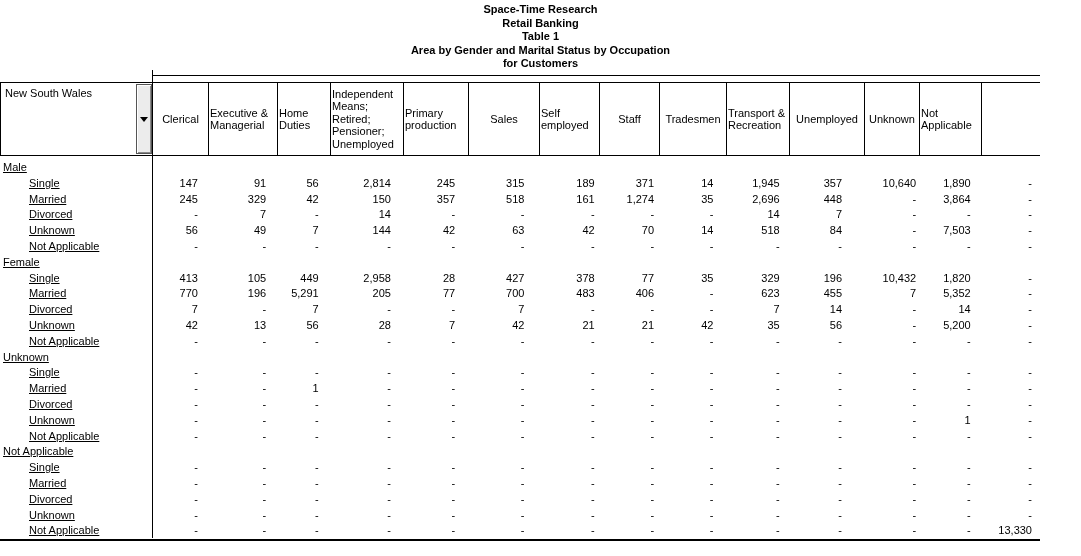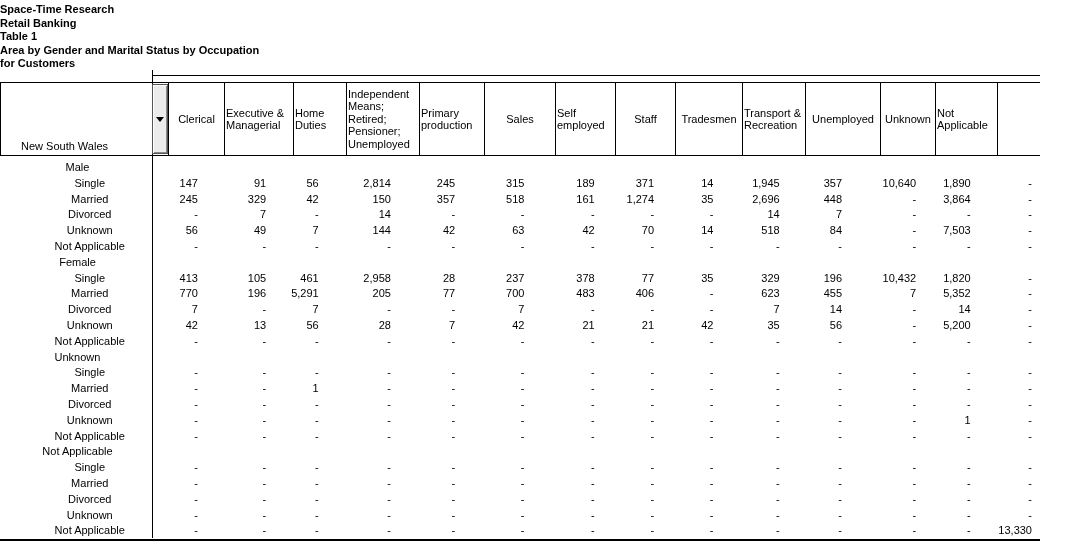--- a/index.html
+++ b/index.html
@@ -1,44 +1,44 @@
 <!DOCTYPE html>
 <html><head>
 <meta charset="utf-8">
 <style>
   html,body{margin:0;padding:0;background:#fff;}
   .screen{
     position:relative;width:1081px;height:556px;overflow:hidden;background:#fff;
     font-family:"Liberation Sans",sans-serif;font-size:11px;color:#000;
   }
   
-  .titles{position:absolute;top:3px;left:0;width:1081px;
+  .titles{position:absolute;top:3px;left:0;width:1081px;text-align:center;
           font-weight:bold;line-height:13.5px;}
   
   .table-area{position:absolute;left:0;top:82px;width:1040px;}
   .vrule{position:absolute;left:152px;top:-12px;width:1px;height:468px;background:#000;}
   .toprule{position:absolute;left:152px;top:-7px;width:888px;height:1px;background:#000;}
   .header-row{display:flex;height:72px;border-top:1px solid #000;border-bottom:1px solid #000;
               border-left:1px solid #000;box-sizing:content-box;background:#fff;}
   .hcell{display:flex;align-items:center;justify-content:center;
          border-right:1px solid #000;box-sizing:border-box;line-height:12.5px;padding:1px;}
-  .geo-cell{justify-content:flex-start;align-items:flex-end;text-align:left;
-            position:relative;padding:4px 20px 3px 4px;margin-left:16px;}
+  .geo-cell{justify-content:flex-start;align-items:flex-start;text-align:left;
+            position:relative;padding:4px 20px 3px 4px;}
   .dropdown{position:absolute;right:0;top:1px;bottom:1px;width:16px;background:#ececec;
             border:1px solid #555;border-radius:0;padding:0;margin:0;cursor:pointer;
             box-shadow:inset 1px 1px 0 #ffffff, inset -1px -1px 0 #8a8a8a;
             display:flex;align-items:center;justify-content:center;}
   .tri{width:0;height:0;border-left:4px solid transparent;border-right:4px solid transparent;
        border-top:5px solid #000;}
   
   .rows{margin-top:4px;}
   .row{display:flex;height:15.8px;line-height:15.8px;white-space:nowrap;}
   .cell{box-sizing:border-box;overflow:hidden;}
   .num{text-align:right;padding-right:8px;}
-  .rowlabel{text-align:center;padding-left:29px;}
+  .rowlabel{text-align:left;padding-left:29px;text-decoration:underline;}
   .rowlabel.group{padding-left:3px;}
   .bottomrule{width:1040px;height:2px;background:#000;}
   
   .c0{width:152px}.c1{width:56px}.c2{width:69px}.c3{width:53px}.c4{width:73px}
   .c5{width:65px}.c6{width:70px}.c7{width:71px}.c8{width:60px}.c9{width:60px}
   .c10{width:67px}.c11{width:63px}.c12{width:75px}.c13{width:55px}.c14{width:62px}
 </style>
 </head>
 <body>
 
@@ -169,24 +169,24 @@
           <div class="cell c13 num">-</div>
           <div class="cell c14 num">-</div>
         </div>
         <div class="row">
           <div class="cell c0 rowlabel group">Female</div>
         </div>
         <div class="row">
           <div class="cell c0 rowlabel">Single</div>
           <div class="cell c1 num">413</div>
           <div class="cell c2 num">105</div>
-          <div class="cell c3 num">461</div>
+          <div class="cell c3 num">449</div>
           <div class="cell c4 num">2,958</div>
           <div class="cell c5 num">28</div>
-          <div class="cell c6 num">237</div>
+          <div class="cell c6 num">427</div>
           <div class="cell c7 num">378</div>
           <div class="cell c8 num">77</div>
           <div class="cell c9 num">35</div>
           <div class="cell c10 num">329</div>
           <div class="cell c11 num">196</div>
           <div class="cell c12 num">10,432</div>
           <div class="cell c13 num">1,820</div>
           <div class="cell c14 num">-</div>
         </div>
         <div class="row">

